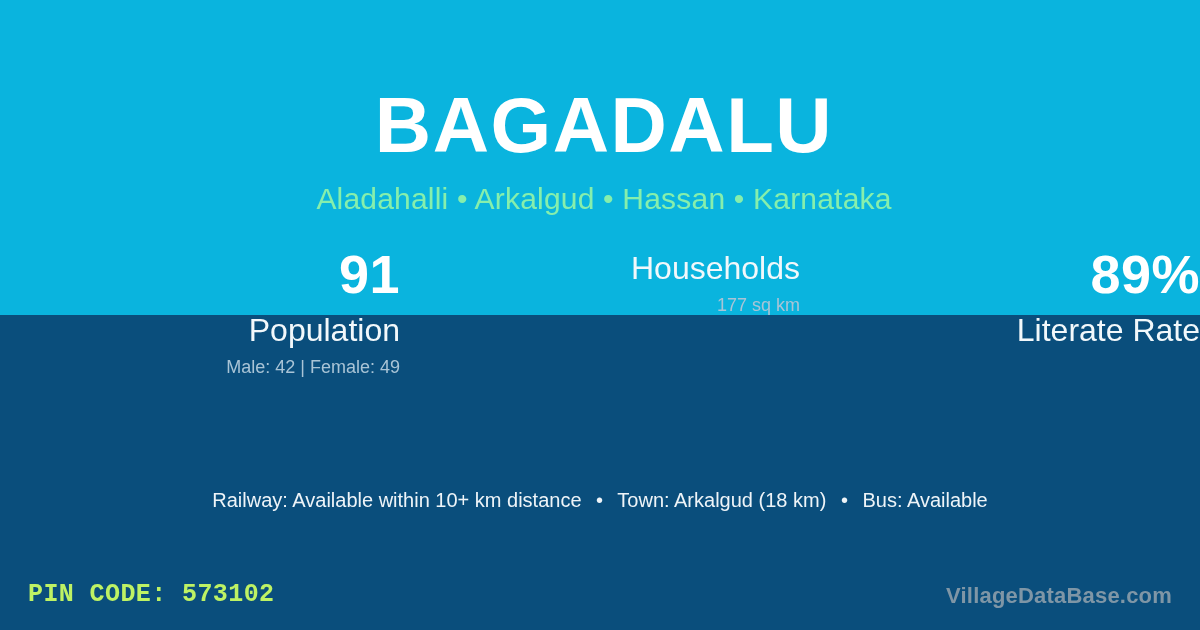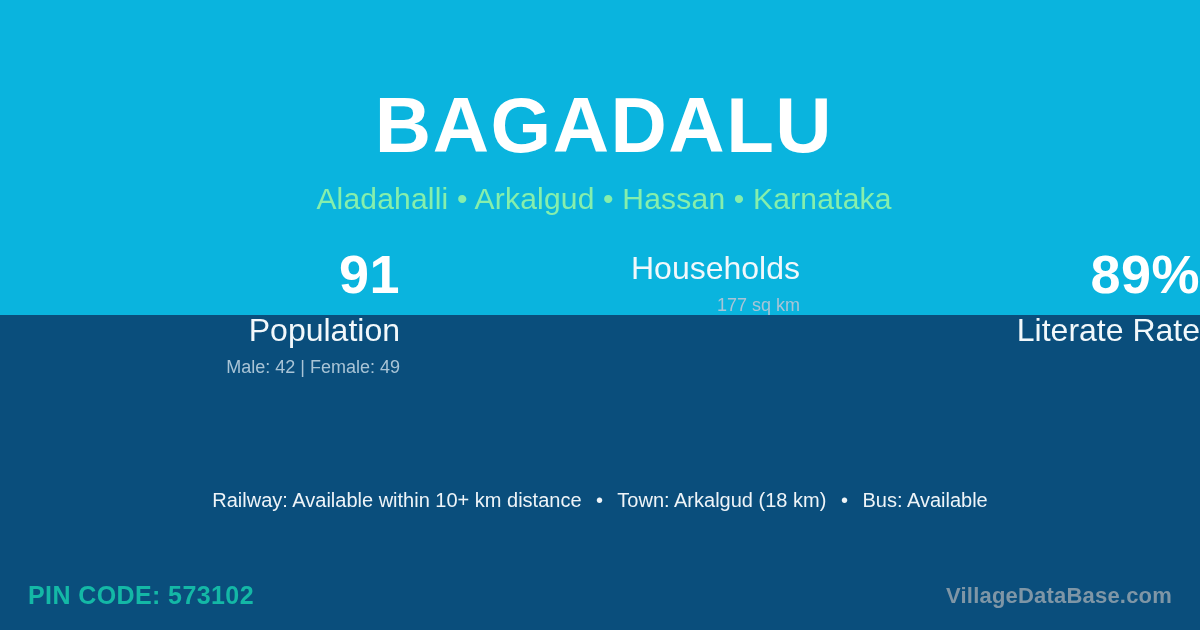--- a/index.html
+++ b/index.html
@@ -125,22 +125,23 @@
     width: 1200px;
     height: 55px;
   }
   .pin-code {
     position: absolute;
     left: 28px;
     top: 5px;
     font-size: 25px;
     font-weight: bold;
     line-height: 30px;
-    color: #14b8a6;
+    color: #bef264;
     letter-spacing: 0.4px;
+    font-family: Liberation Mono, monospace;
   }
   .watermark {
     position: absolute;
     right: 28px;
     top: 7px;
     font-size: 22px;
     font-weight: bold;
     line-height: 28px;
     color: #7f96a6;
     letter-spacing: 0.2px;

